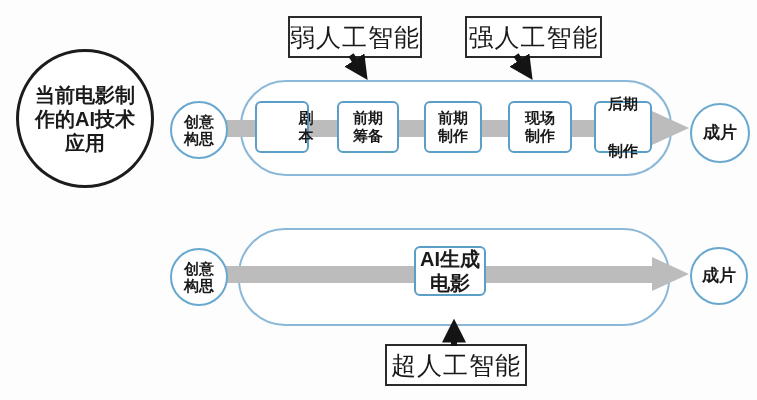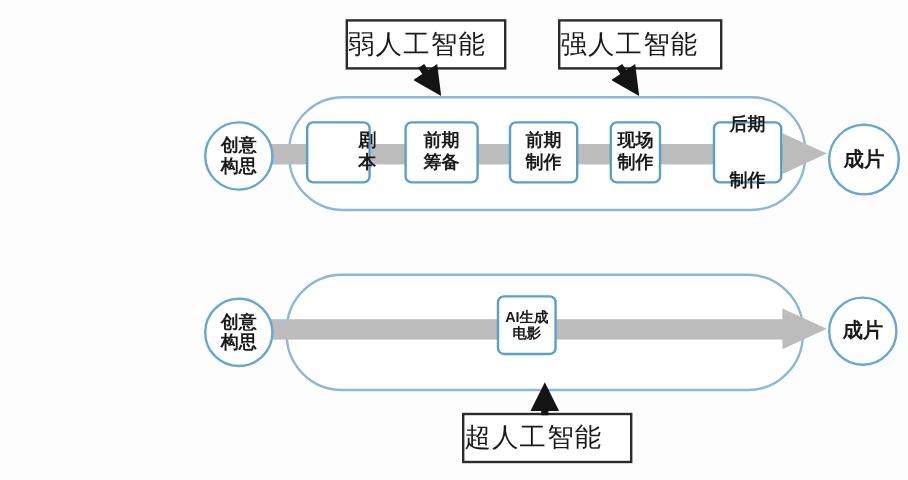--- a/index.html
+++ b/index.html
@@ -31,22 +31,22 @@
   .ellipse-1 { left: 16px; top: 49px; width: 132px; height: 133px; }
   .ellipse-2 { left: 9px;  top: 189px; width: 138px; height: 132px; }
 
   
   .anno-box {
     position: absolute;
     border: 2px solid #2b2b2b;
     background: #ffffff;
     display: flex;
     align-items: center;
-    justify-content: flex-start;
-    font-size: 22px;
+    justify-content: center;
+    font-size: 25px;
     font-weight: 400;
     letter-spacing: 1px;
     z-index: 4;
   }
   .anno-weak   { left: 288px; top: 16px; width: 130px; height: 38px; }
   .anno-strong { left: 465px; top: 16px; width: 133px; height: 38px; }
   .anno-super  { left: 385px; top: 344px; width: 138px; height: 38px; }
 
   .anno-arrow { position: absolute; z-index: 4; }
   .arrow-weak   { left: 343px; top: 53px; }
@@ -122,32 +122,37 @@
     font-size: 15px;
     line-height: 1.2;
     z-index: 3;
     top: 101px;
     height: 52px;
     box-sizing: border-box;
   }
   .stage-1 { left: 255px; width: 54px; padding-left: 48px; }
   .stage-2 { left: 337px; width: 62px; }
   .stage-3 { left: 424px; width: 58px; }
-  .stage-4 { left: 508px; width: 43px; }
+  .stage-4 { left: 508px; width: 64px; }
   .stage-5 { left: 594px; width: 58px; gap: 29px; }
   .stage-ai {
-    top: 246px; left: 414px; width: 50px; height: 50px;
-    font-size: 12px;
+    top: 246px; left: 414px; width: 72px; height: 50px;
+    font-size: 20px;
   }
 </style>
 </head>
 <body>
 
 <div class="canvas">
 
+  <div class="big-ellipse ellipse-1">
+    <span>当前电影制</span>
+    <span>作的AI技术</span>
+    <span>应用</span>
+  </div>
 
   <div class="anno-box anno-weak">
     <span>弱人工智能</span>
   </div>
   <div class="anno-box anno-super">
     <span>超人工智能</span>
   </div>
   <div class="anno-box anno-strong">
     <span>强人工智能</span>
   </div>

